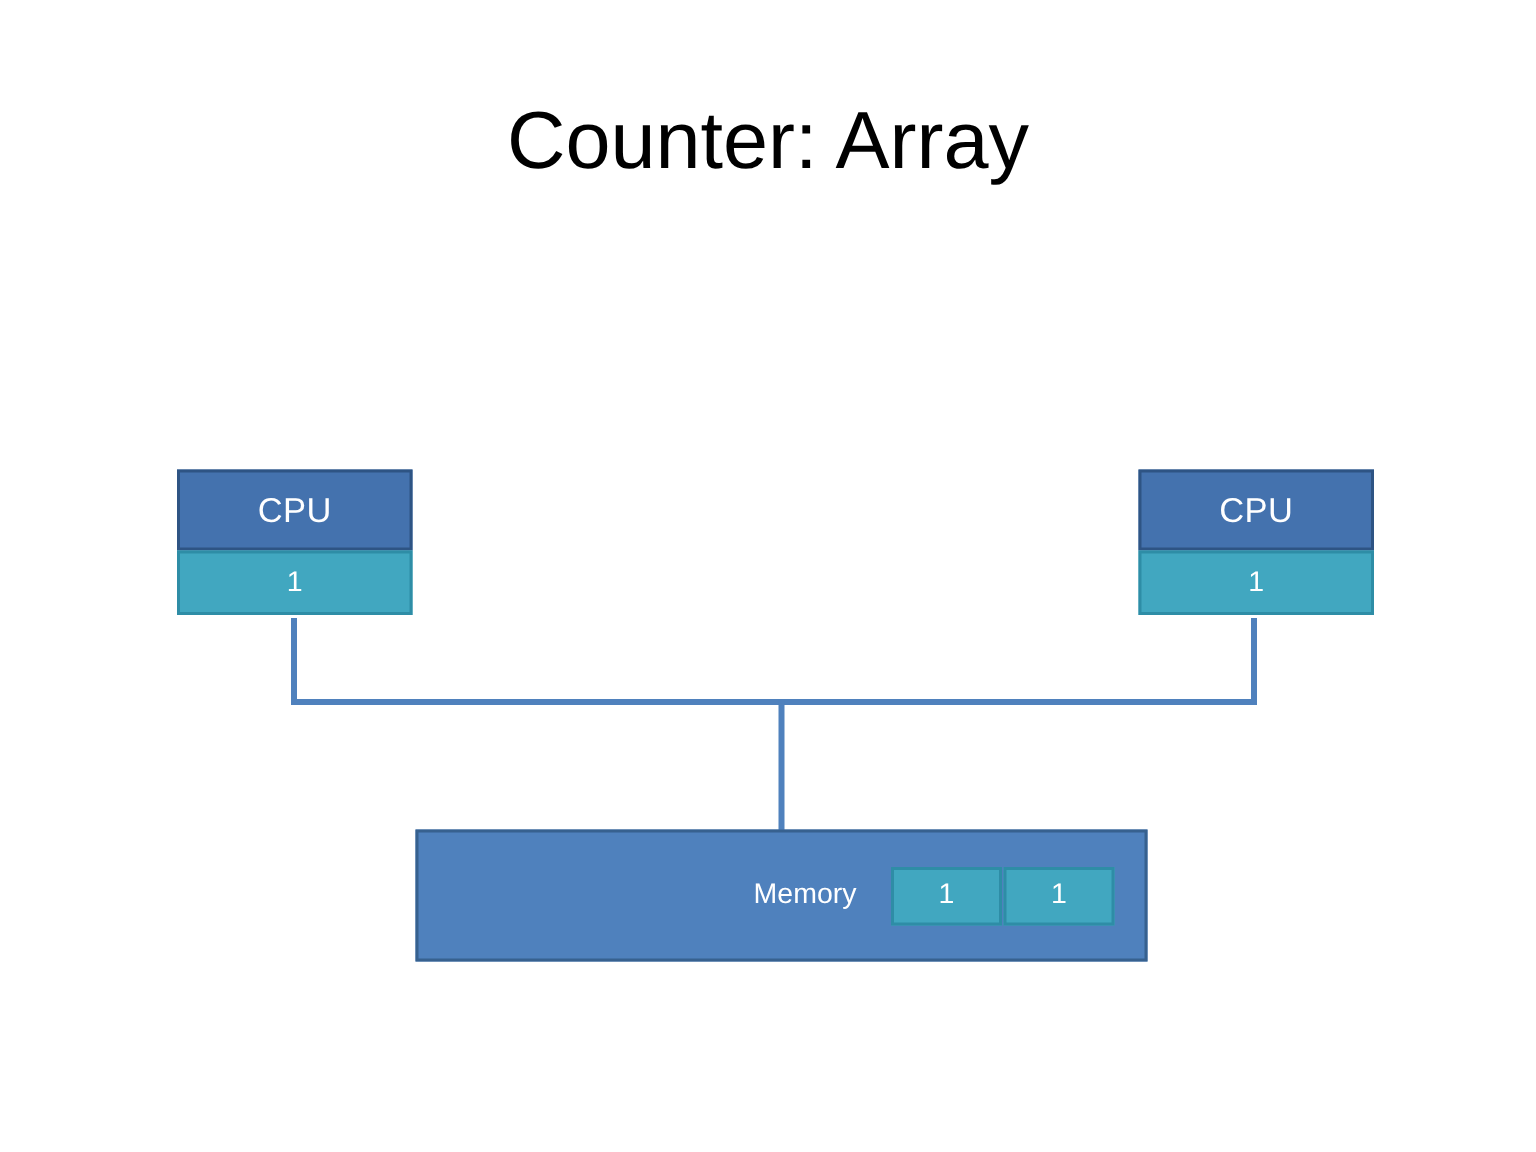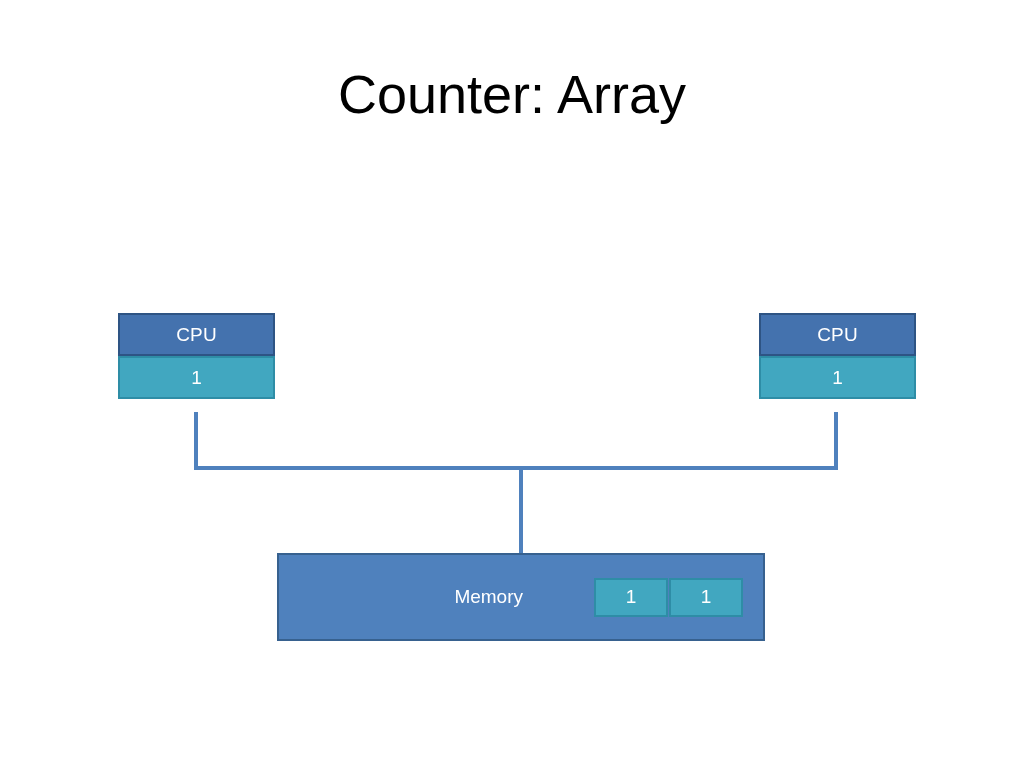--- a/index.html
+++ b/index.html
@@ -48,26 +48,26 @@
   .bus-v {
     width: 4px;
   }
 
   
   .cpu-unit {
     position: absolute;
     width: 157px;
   }
   .cpu-header {
-    height: 43px;
+    height: 54px;
     box-sizing: border-box;
     background: #4472AE;
     border: 2px solid #2E5484;
     color: #ffffff;
-    font-size: 19px;
+    font-size: 23px;
     display: flex;
     align-items: center;
     justify-content: center;
     letter-spacing: 0.2px;
   }
   .cpu-cache {
     height: 43px;
     box-sizing: border-box;
     background: #41A7C0;
     border: 2px solid #2E8DA6;
@@ -84,21 +84,20 @@
     left: 277px;
     top: 553px;
     width: 488px;
     height: 88px;
     box-sizing: border-box;
     background: #4F81BD;
     border: 2px solid #37618F;
     display: flex;
     align-items: center;
     justify-content: flex-end;
-    gap: 48px;
   }
   .memory-label {
     color: #ffffff;
     font-size: 19px;
     margin-right: 23px;
     white-space: nowrap;
   }
   .memory-array {
     display: flex;
     margin-right: 20px;

